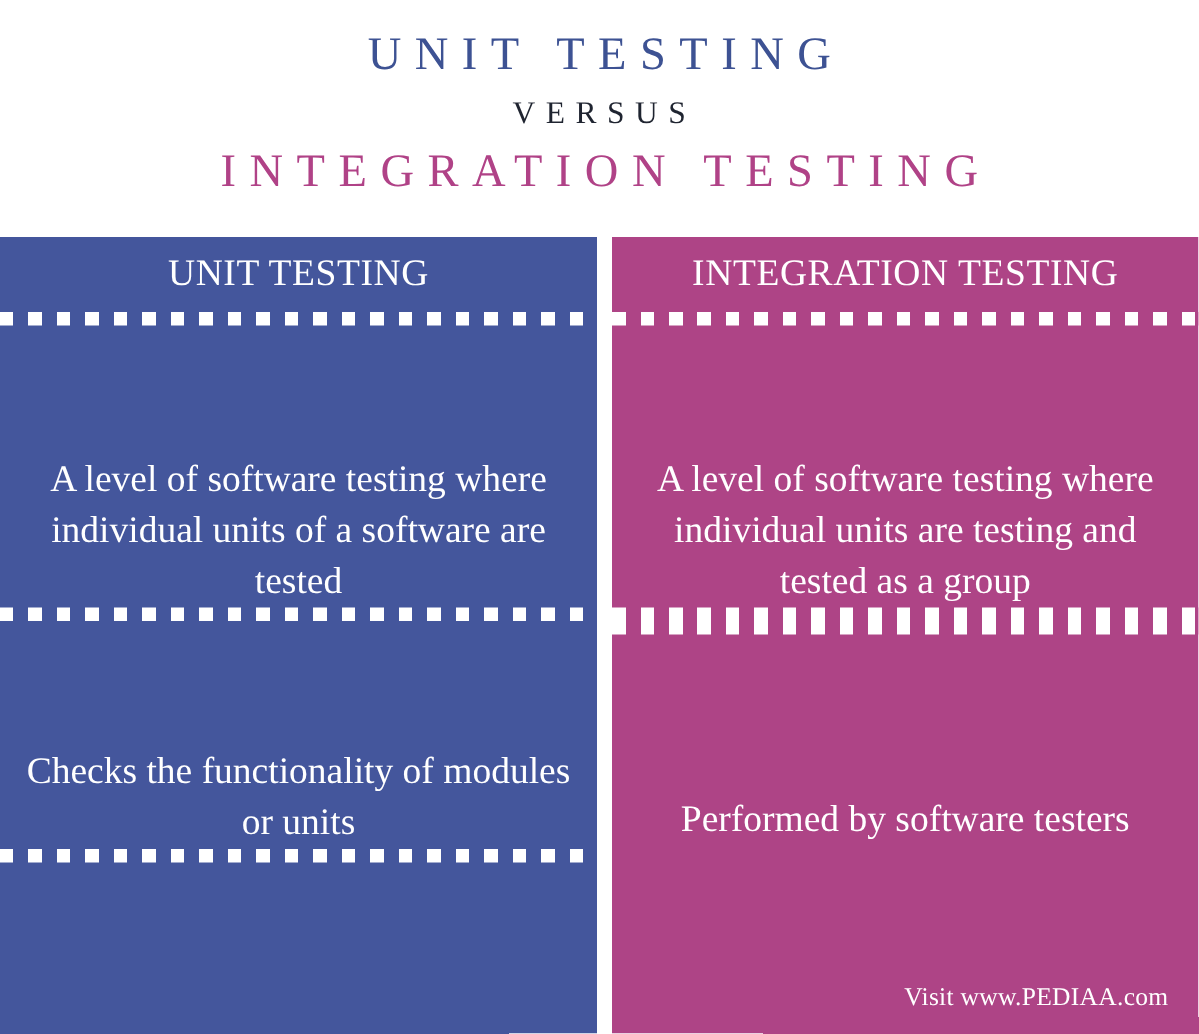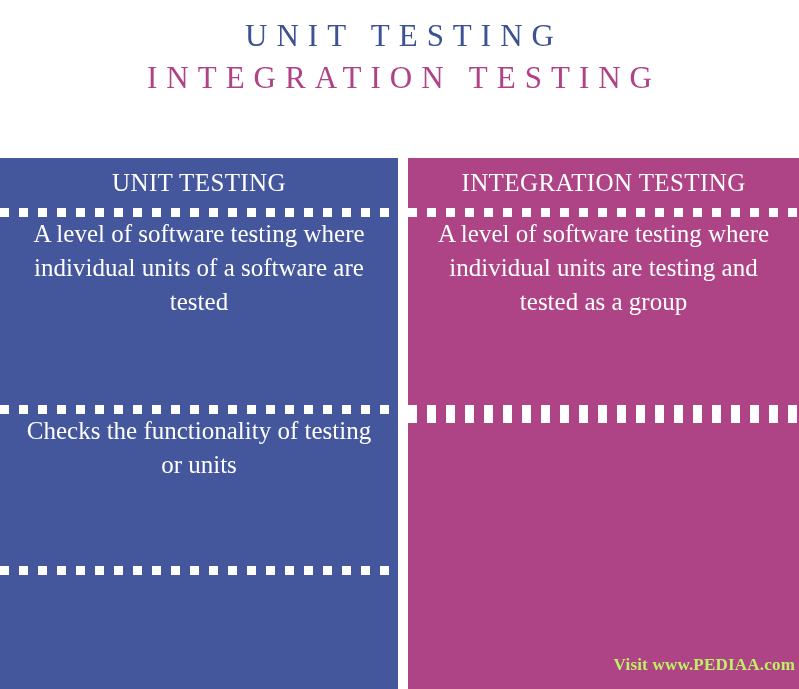--- a/index.html
+++ b/index.html
@@ -80,21 +80,21 @@
   }
   #column-integration {
     width: 391px;
     margin-left: 10px;
     background: #ae4486;
   }
 
   .cell {
     position: relative;
     display: flex;
-    align-items: flex-start;
+    align-items: flex-end;
     justify-content: center;
     box-sizing: border-box;
     padding: 0 16px;
     color: #ffffff;
     text-align: center;
   }
   .cell-text {
     display: block;
     width: 100%;
   }
@@ -128,63 +128,66 @@
     );
   }
   #column-unit .dash-sep { background-color: #44569c; }
   #column-integration .dash-sep { background-color: #ae4486; }
 
   .spacer { flex: 1 1 auto; }
 
   
   #footer-credit {
     position: absolute;
-    right: 4px;
+    right: 20px;
     bottom: 14px;
-    color: #bef264;
+    color: #ffffff;
     font-size: 17px;
     line-height: 20px;
     letter-spacing: 0.2px;
     white-space: nowrap;
-    font-weight: bold;
   }
 </style>
 </head>
 <body>
 
 <div id="title-block">
   <div id="title-primary">UNIT TESTING</div>
+  <div id="title-versus">VERSUS</div>
   <div id="title-secondary">INTEGRATION TESTING</div>
 </div>
 
 <div id="table">
 
   <div class="column" id="column-unit">
     <div class="cell header-cell">
       <span class="cell-text">UNIT TESTING</span>
     </div>
     <div class="dash-sep"></div>
     <div class="cell body-cell row-1">
       <span class="cell-text">A level of software testing where individual units of a software are tested</span>
     </div>
     <div class="dash-sep"></div>
     <div class="cell body-cell row-2">
-      <span class="cell-text">Checks the functionality of testing or units</span>
+      <span class="cell-text">Checks the functionality of modules or units</span>
     </div>
     <div class="dash-sep"></div>
     <div class="spacer"></div>
   </div>
 
   <div class="column" id="column-integration">
     <div class="cell header-cell">
       <span class="cell-text">INTEGRATION TESTING</span>
     </div>
     <div class="dash-sep"></div>
     <div class="cell body-cell row-1">
       <span class="cell-text">A  level of software testing where individual units are testing and tested as a group</span>
     </div>
     <div class="dash-sep"></div>
     <div class="dash-sep"></div>
+    <div class="cell body-cell row-3">
+      <span class="cell-text">Performed by software testers</span>
+    </div>
     <div class="spacer"></div>
     <div id="footer-credit">Visit www.PEDIAA.com</div>
   </div>
 
 </div>
 
 </body></html>

